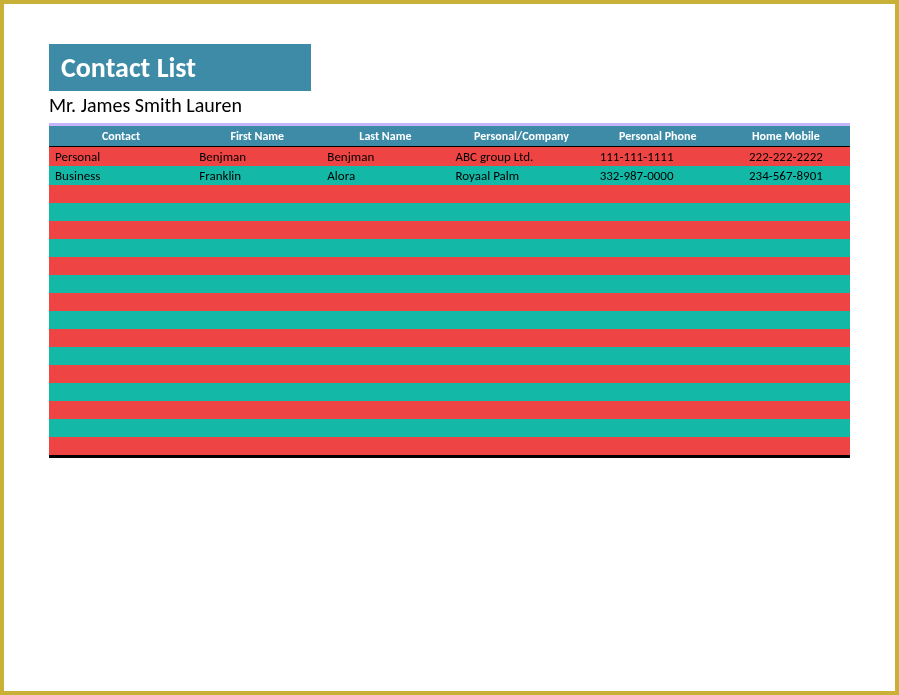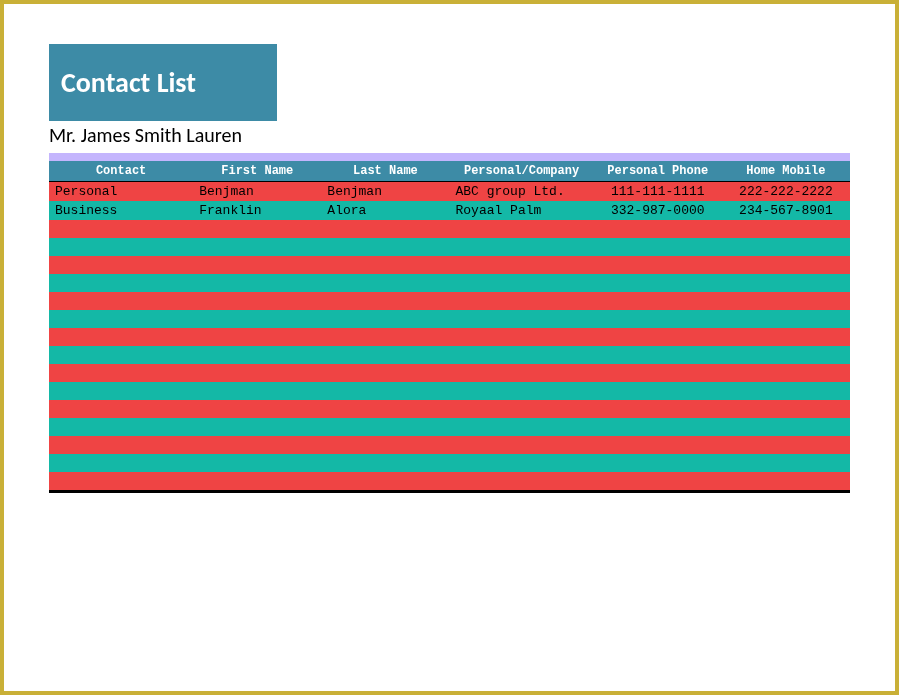--- a/index.html
+++ b/index.html
@@ -9,36 +9,35 @@
       width: 899px;
       height: 695px;
       border: 4px solid #c9b037;
       padding: 40px 45px;
     }
     .title-banner {
       background: #3d8ba6;
       color: #fff;
       font-size: 28px;
       font-weight: bold;
-      padding: 21px 12px;
+      padding: 6px 12px;
       display: inline-block;
-      width: 228px;
+      width: 262px;
       margin-bottom: 2px;
     }
     .subtitle {
       font-size: 20px;
       font-weight: normal;
       color: #000;
       margin-bottom: 6px;
     }
     .contact-table {
       width: 100%;
       border-collapse: collapse;
-      border-top: 8px solid #c4b5fd;
-      font-family: Liberation Mono, monospace;
+      border-top: 3px solid #c4b5fd;
     }
     .contact-table thead tr {
       background: #3d8ba6;
     }
     .contact-table th {
       color: #fff;
       font-size: 12px;
       font-weight: bold;
       padding: 3px 6px;
       text-align: center;
@@ -49,21 +48,21 @@
       padding: 2px 6px;
       text-align: left;
       height: 18px;
     }
     .contact-table tbody tr.odd { background: #ef4444; }
     .contact-table tbody tr.even { background: #14b8a6; }
     .contact-table td.col-contact { width: 18%; }
     .contact-table td.col-first { width: 16%; }
     .contact-table td.col-last { width: 16%; }
     .contact-table td.col-company { width: 18%; text-align: left; }
-    .contact-table td.col-phone { width: 16%; text-align: center; }
+    .contact-table td.col-phone { width: 16%; }
     .contact-table td.col-mobile { width: 16%; text-align: center; }
     .table-bottom-border {
       border-top: 3px solid #000;
       margin-top: 0;
     }
   </style>
 </head>
 <body>
 
 

